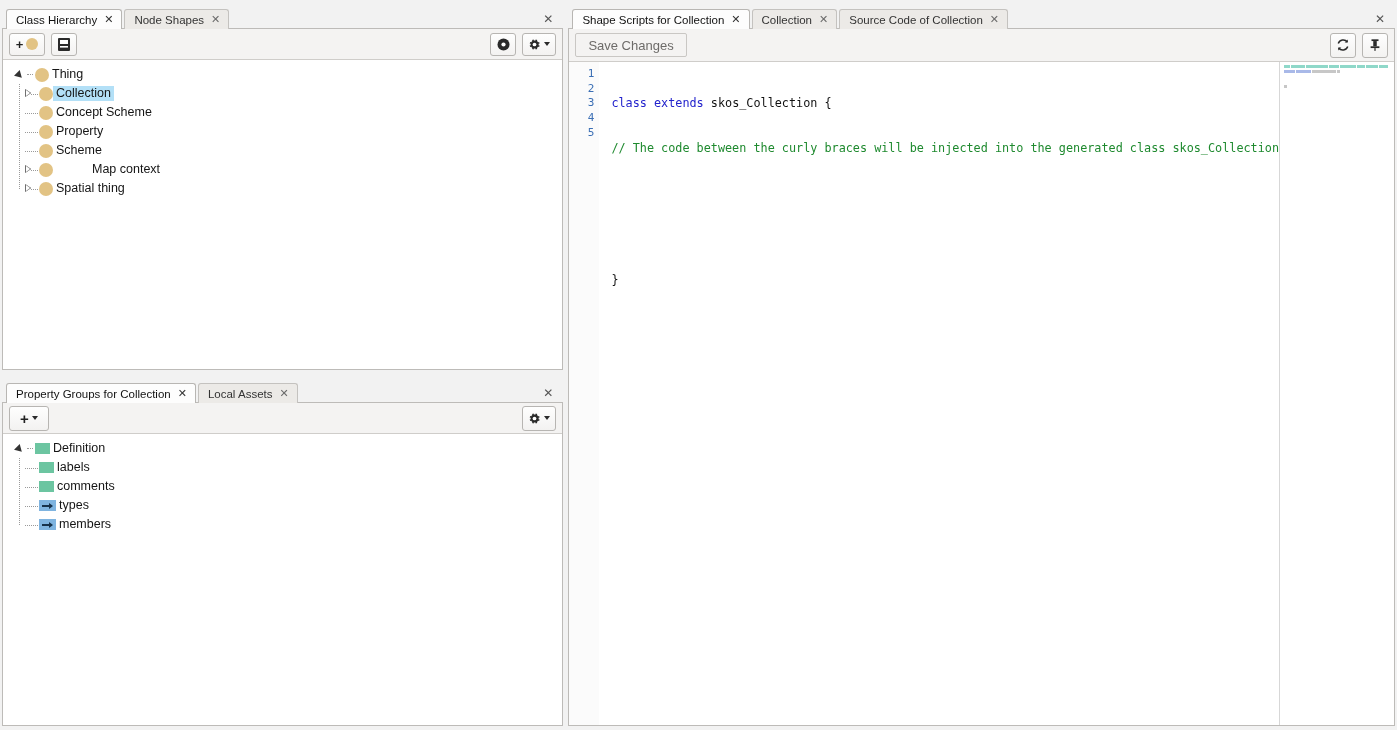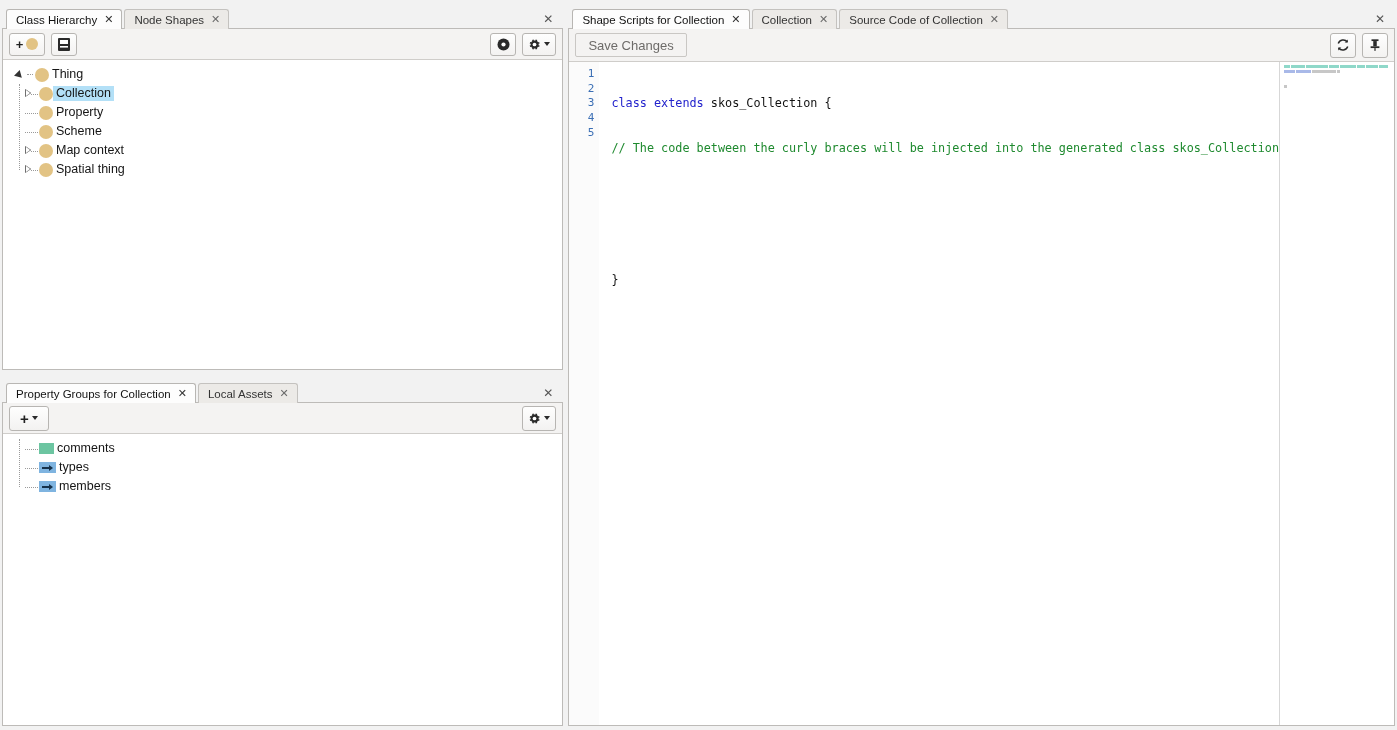--- a/index.html
+++ b/index.html
@@ -378,34 +378,39 @@
             <span class="guide" style="left:16px;top:0;bottom:9px;"></span>
 
             <div class="trow" style="padding-left:26px;">
               <span class="tri-closed" style="left:22px;"></span>
               <span style="position:absolute;left:28px;top:50%;width:7px;border-top:1px dotted #9a9a9a;"></span>
               <span style="margin-left:10px;" class="ico-circle"></span>
               <span class="tlabel" style="background:#b3e0f7;">Collection</span>
             </div>
 
 
+            <div class="trow" style="padding-left:26px;">
+              <span style="position:absolute;left:22px;top:50%;width:13px;border-top:1px dotted #9a9a9a;"></span>
+              <span style="margin-left:10px;" class="ico-circle"></span>
+              <span class="tlabel">Concept Scheme</span>
+            </div>
 
             <div class="trow" style="padding-left:26px;">
               <span style="position:absolute;left:22px;top:50%;width:13px;border-top:1px dotted #9a9a9a;"></span>
               <span style="margin-left:10px;" class="ico-circle"></span>
               <span class="tlabel">Property</span>
             </div>
 
             <div class="trow" style="padding-left:26px;">
               <span style="position:absolute;left:22px;top:50%;width:13px;border-top:1px dotted #9a9a9a;"></span>
               <span style="margin-left:10px;" class="ico-circle"></span>
               <span class="tlabel">Scheme</span>
             </div>
 
-            <div class="trow" style="padding-left:26px;">
+            <div class="trow" style="padding-left:26px;gap:36px;">
               <span class="tri-closed" style="left:22px;"></span>
               <span style="position:absolute;left:28px;top:50%;width:7px;border-top:1px dotted #9a9a9a;"></span>
               <span style="margin-left:10px;" class="ico-circle"></span>
               <span class="tlabel">Map context</span>
             </div>
 
             <div class="trow" style="padding-left:26px;">
               <span class="tri-closed" style="left:22px;"></span>
               <span style="position:absolute;left:28px;top:50%;width:7px;border-top:1px dotted #9a9a9a;"></span>
               <span style="margin-left:10px;" class="ico-circle"></span>
@@ -441,24 +446,39 @@
           <div class="btn" style="width:34px;height:25px;">
             <svg width="13" height="13" viewBox="0 0 16 16">
               <path fill="#2a2a2a" d="M8 5.2A2.8 2.8 0 1 0 8 10.8 2.8 2.8 0 1 0 8 5.2zM14.3 9.3l-1.3-.3a5 5 0 0 0 0-2l1.3-.3-.6-1.9-1.3.4a5 5 0 0 0-1.4-1.4l.4-1.3-1.9-.6-.3 1.3a5 5 0 0 0-2 0L6.9 1.9 5 2.5l.4 1.3A5 5 0 0 0 4 5.2L2.7 4.8l-.6 1.9 1.3.3a5 5 0 0 0 0 2l-1.3.3.6 1.9 1.3-.4a5 5 0 0 0 1.4 1.4l-.4 1.3 1.9.6.3-1.3a5 5 0 0 0 2 0l.3 1.3 1.9-.6-.4-1.3a5 5 0 0 0 1.4-1.4l1.3.4z"></path>
               <circle cx="8" cy="8" r="2.3" fill="#ffffff"></circle>
             </svg>
             <span class="caret"></span>
           </div>
         </div>
 
         <div class="tree">
+          <div class="trow" style="padding-left:10px;">
+            <span style="position:relative;width:12px;height:12px;display:inline-block;">
+              <svg width="12" height="12" viewBox="0 0 12 12">
+                <path d="M2 3 L10 3 L6 10 Z" fill="#333" transform="rotate(-45 6 6)"></path>
+              </svg>
+            </span>
+            <span style="width:6px;border-top:1px dotted #9a9a9a;height:1px;margin:0 2px;"></span>
+            <span class="ico-rect"></span>
+            <span class="tlabel">Definition</span>
+          </div>
 
           <div style="position:relative;">
             <span class="guide" style="left:16px;top:0;bottom:9px;"></span>
 
+            <div class="trow" style="padding-left:36px;">
+              <span style="position:absolute;left:22px;top:50%;width:13px;border-top:1px dotted #9a9a9a;"></span>
+              <span class="ico-rect"></span>
+              <span class="tlabel">labels</span>
+            </div>
 
             <div class="trow" style="padding-left:36px;">
               <span style="position:absolute;left:22px;top:50%;width:13px;border-top:1px dotted #9a9a9a;"></span>
               <span class="ico-rect"></span>
               <span class="tlabel">comments</span>
             </div>
 
             <div class="trow" style="padding-left:36px;">
               <span style="position:absolute;left:22px;top:50%;width:13px;border-top:1px dotted #9a9a9a;"></span>
               <span class="ico-arrow"></span>

